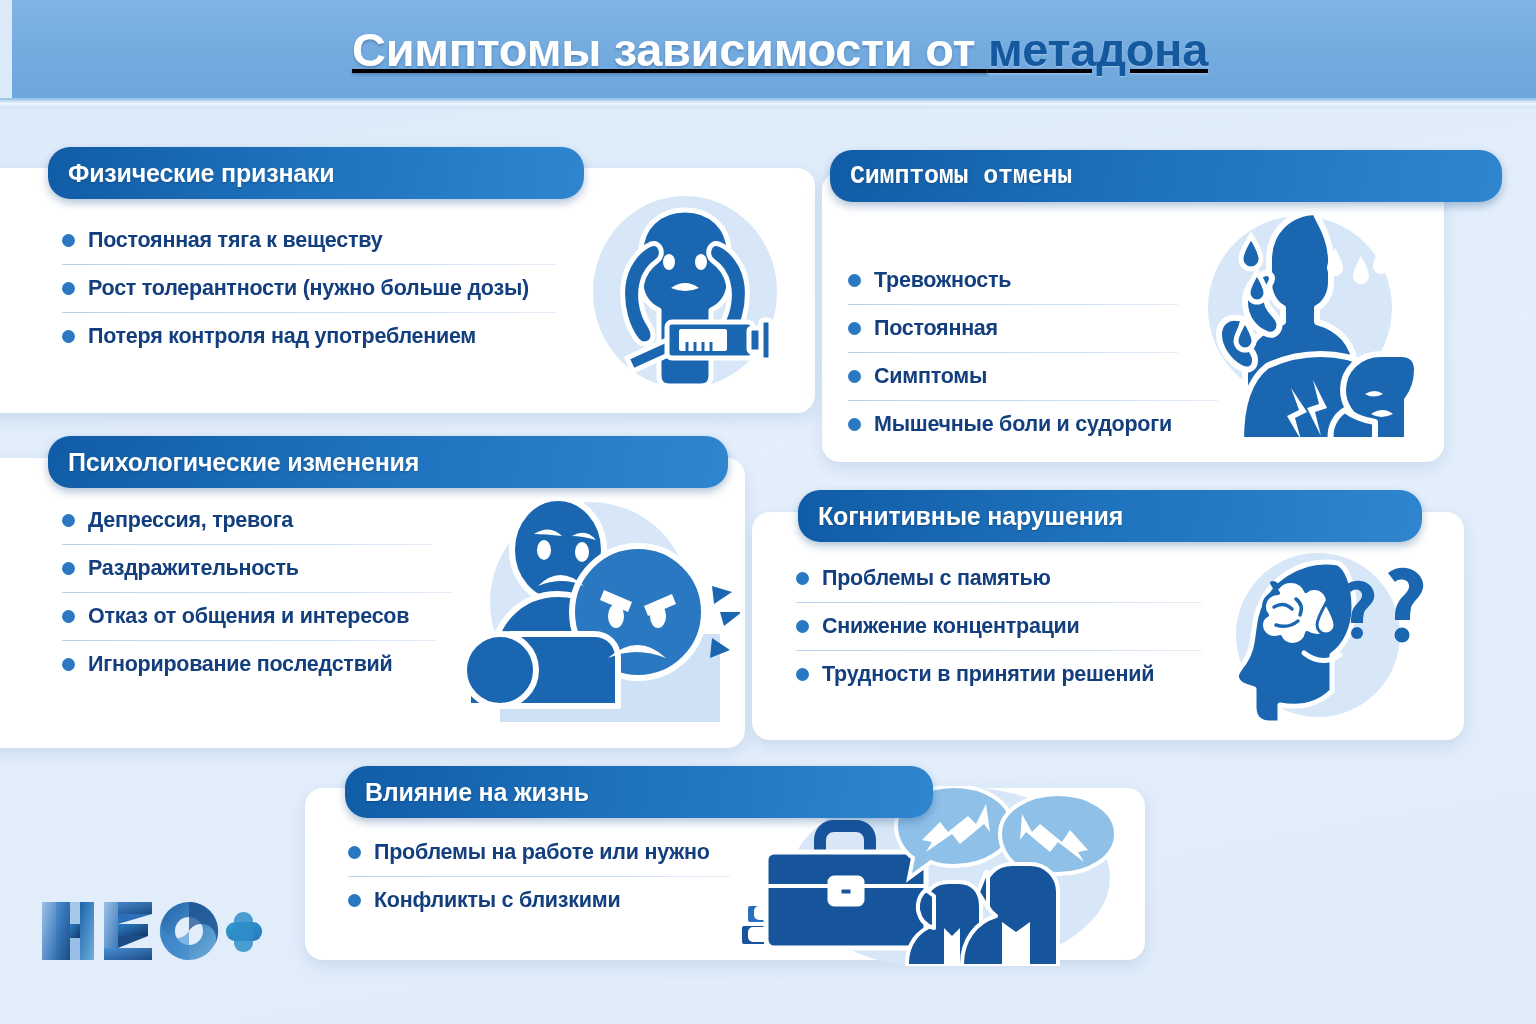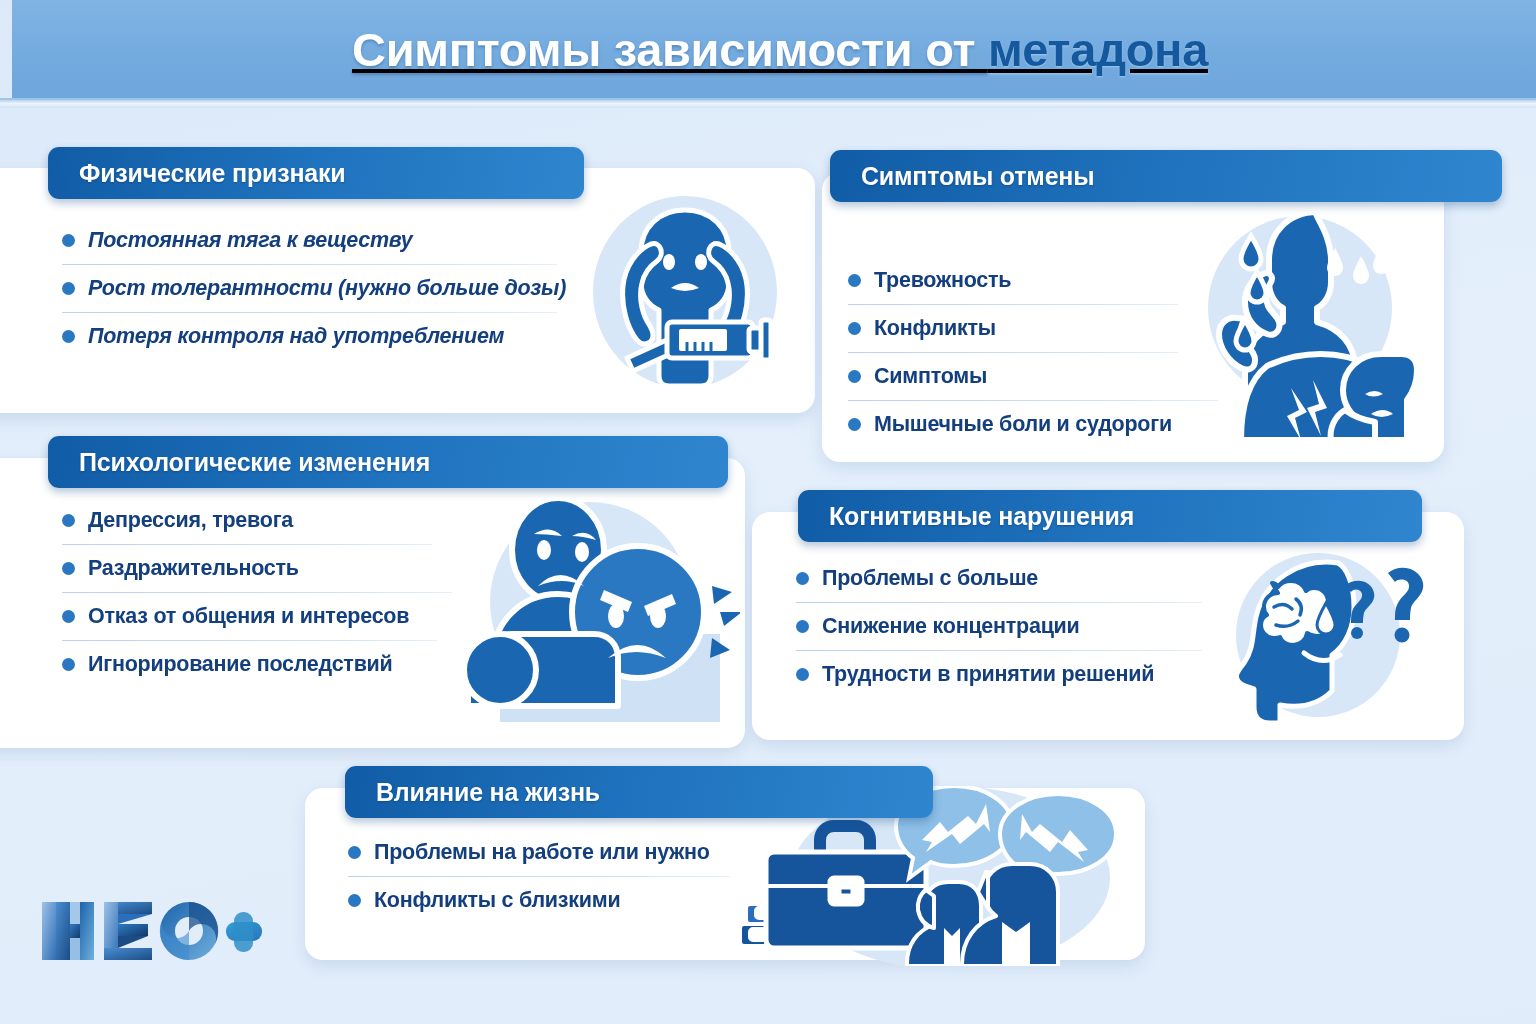--- a/index.html
+++ b/index.html
@@ -50,26 +50,26 @@
   
   .card {
     position: absolute;
     background: #ffffff;
     border-radius: 18px;
     box-shadow: 0 6px 16px rgba(100,140,190,0.20);
   }
   .pill {
     position: absolute;
     height: 52px;
-    border-radius: 11px;
+    border-radius: 22px;
     background: linear-gradient(100deg, #115ca6 0%, #1f72bd 48%, #2f86cf 100%);
     box-shadow: 0 4px 9px rgba(20,70,130,0.32);
     display: flex;
     align-items: center;
-    padding-left: 31px;
+    padding-left: 20px;
     z-index: 5;
   }
   .pill-label {
     color: #ffffff;
     font-size: 25px;
     font-weight: bold;
     letter-spacing: -0.2px;
     text-shadow: 0 1px 2px rgba(10,50,100,0.45);
     white-space: nowrap;
   }
@@ -114,21 +114,21 @@
 
 <div class="header">
   <div class="header-title"><span>Симптомы зависимости от </span><span class="accent">метадона</span></div>
 </div>
 <div class="header-rule"></div>
 
 <div class="card" style="left:-30px; top:168px; width:845px; height:245px;"></div>
 <div class="pill" style="left:48px; top:147px; width:536px;">
   <span class="pill-label">Физические признаки</span>
 </div>
-<div class="list" style="left:62px; top:228px; width:500px;font-style:italic;">
+<div class="list" style="left:62px; top:228px; width:500px;">
   <div class="list-item">
     <span class="bullet"></span>
     <span class="item-text">Постоянная тяга к веществу</span>
   </div>
   <div class="divider" style="width:495px;"></div>
   <div class="list-item">
     <span class="bullet"></span>
     <span class="item-text">Рост толерантности (нужно больше дозы)</span>
   </div>
   <div class="divider" style="width:495px;"></div>
@@ -160,32 +160,32 @@
     <g stroke="#1a66b0" stroke-width="3">
       <line x1="112" y1="150" x2="112" y2="159"></line>
       <line x1="120" y1="150" x2="120" y2="159"></line>
       <line x1="128" y1="150" x2="128" y2="159"></line>
       <line x1="136" y1="150" x2="136" y2="159"></line>
     </g>
   </svg>
 </div>
 
 <div class="card" style="left:822px; top:172px; width:622px; height:290px;"></div>
-<div class="pill" style="left:830px; top:150px; width:672px;">
+<div class="pill" style="left:830px; top:150px; width:672px;font-family:Liberation Mono, monospace;">
   <span class="pill-label">Симптомы отмены</span>
 </div>
 <div class="list" style="left:848px; top:228px; width:390px;margin-top:40px;">
   <div class="list-item">
     <span class="bullet"></span>
     <span class="item-text">Тревожность</span>
   </div>
   <div class="divider" style="width:330px;"></div>
   <div class="list-item">
     <span class="bullet"></span>
-    <span class="item-text">Конфликты</span>
+    <span class="item-text">Постоянная</span>
   </div>
   <div class="divider" style="width:330px;"></div>
   <div class="list-item">
     <span class="bullet"></span>
     <span class="item-text">Симптомы</span>
   </div>
   <div class="divider" style="width:370px;"></div>
   <div class="list-item">
     <span class="bullet"></span>
     <span class="item-text">Мышечные боли и судороги</span>
@@ -281,21 +281,21 @@
   </svg>
 </div>
 
 <div class="card" style="left:752px; top:512px; width:712px; height:228px;"></div>
 <div class="pill" style="left:798px; top:490px; width:624px;">
   <span class="pill-label">Когнитивные нарушения</span>
 </div>
 <div class="list" style="left:796px; top:566px; width:420px;">
   <div class="list-item">
     <span class="bullet"></span>
-    <span class="item-text">Проблемы с больше</span>
+    <span class="item-text">Проблемы с памятью</span>
   </div>
   <div class="divider" style="width:406px;"></div>
   <div class="list-item">
     <span class="bullet"></span>
     <span class="item-text">Снижение концентрации</span>
   </div>
   <div class="divider" style="width:406px;"></div>
   <div class="list-item">
     <span class="bullet"></span>
     <span class="item-text">Трудности в принятии решений</span>

